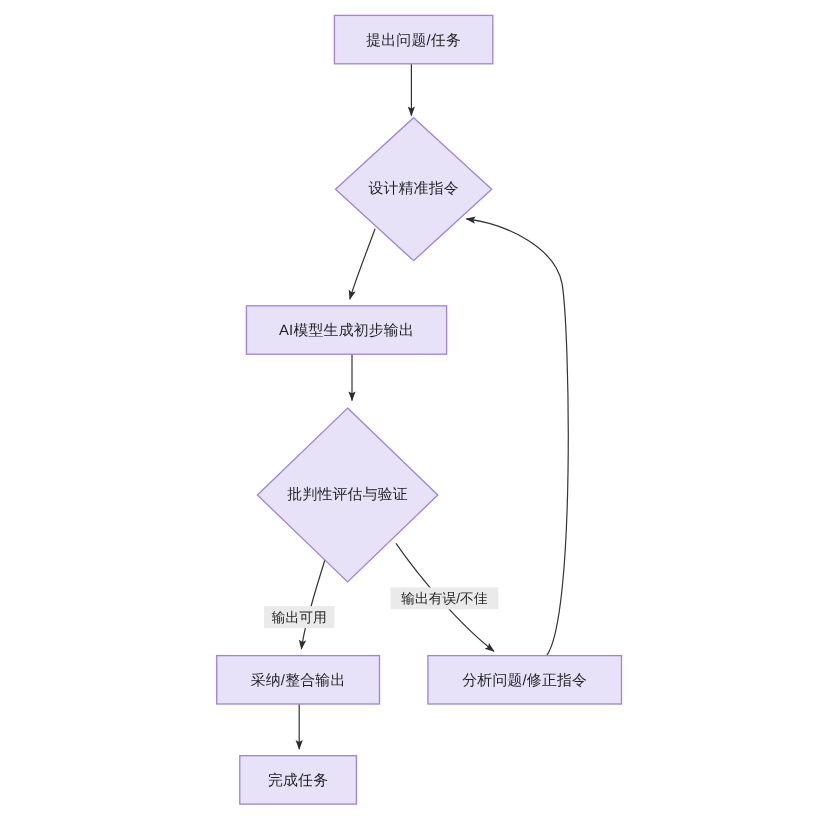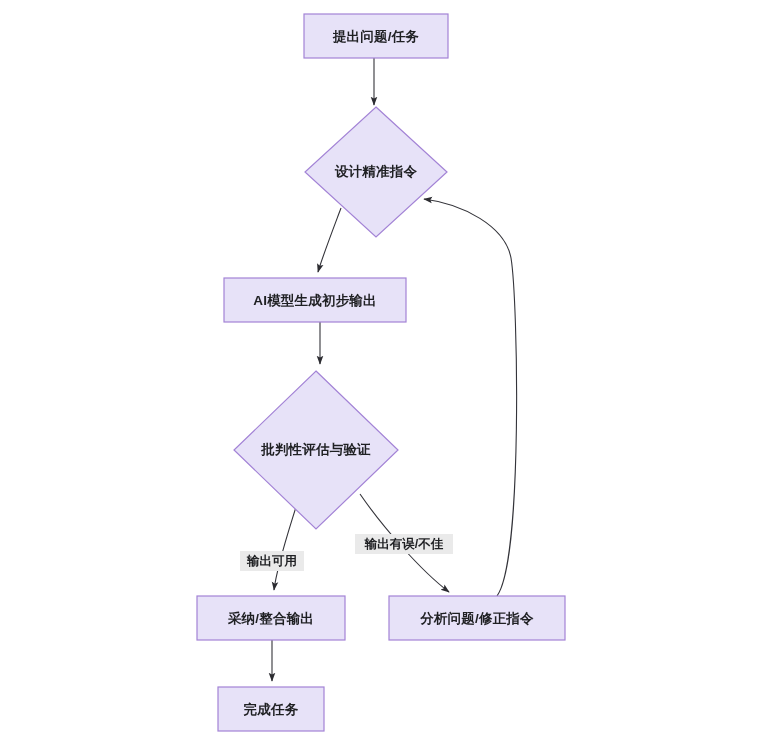--- a/index.html
+++ b/index.html
@@ -11,21 +11,20 @@
     width: 760px;
     height: 742px;
     overflow: hidden;
     font-family: "Liberation Sans", "DejaVu Sans", sans-serif;
   }
   #flowchart-root {
     position: relative;
     width: 760px;
     height: 742px;
     background: #ffffff;
-    font-weight: bold;
   }
   svg#diagram-svg {
     display: block;
     width: 760px;
     height: 742px;
   }
   .node-shape {
     fill: #e7e2f8;
     stroke: #a383d6;
     stroke-width: 1.2;

